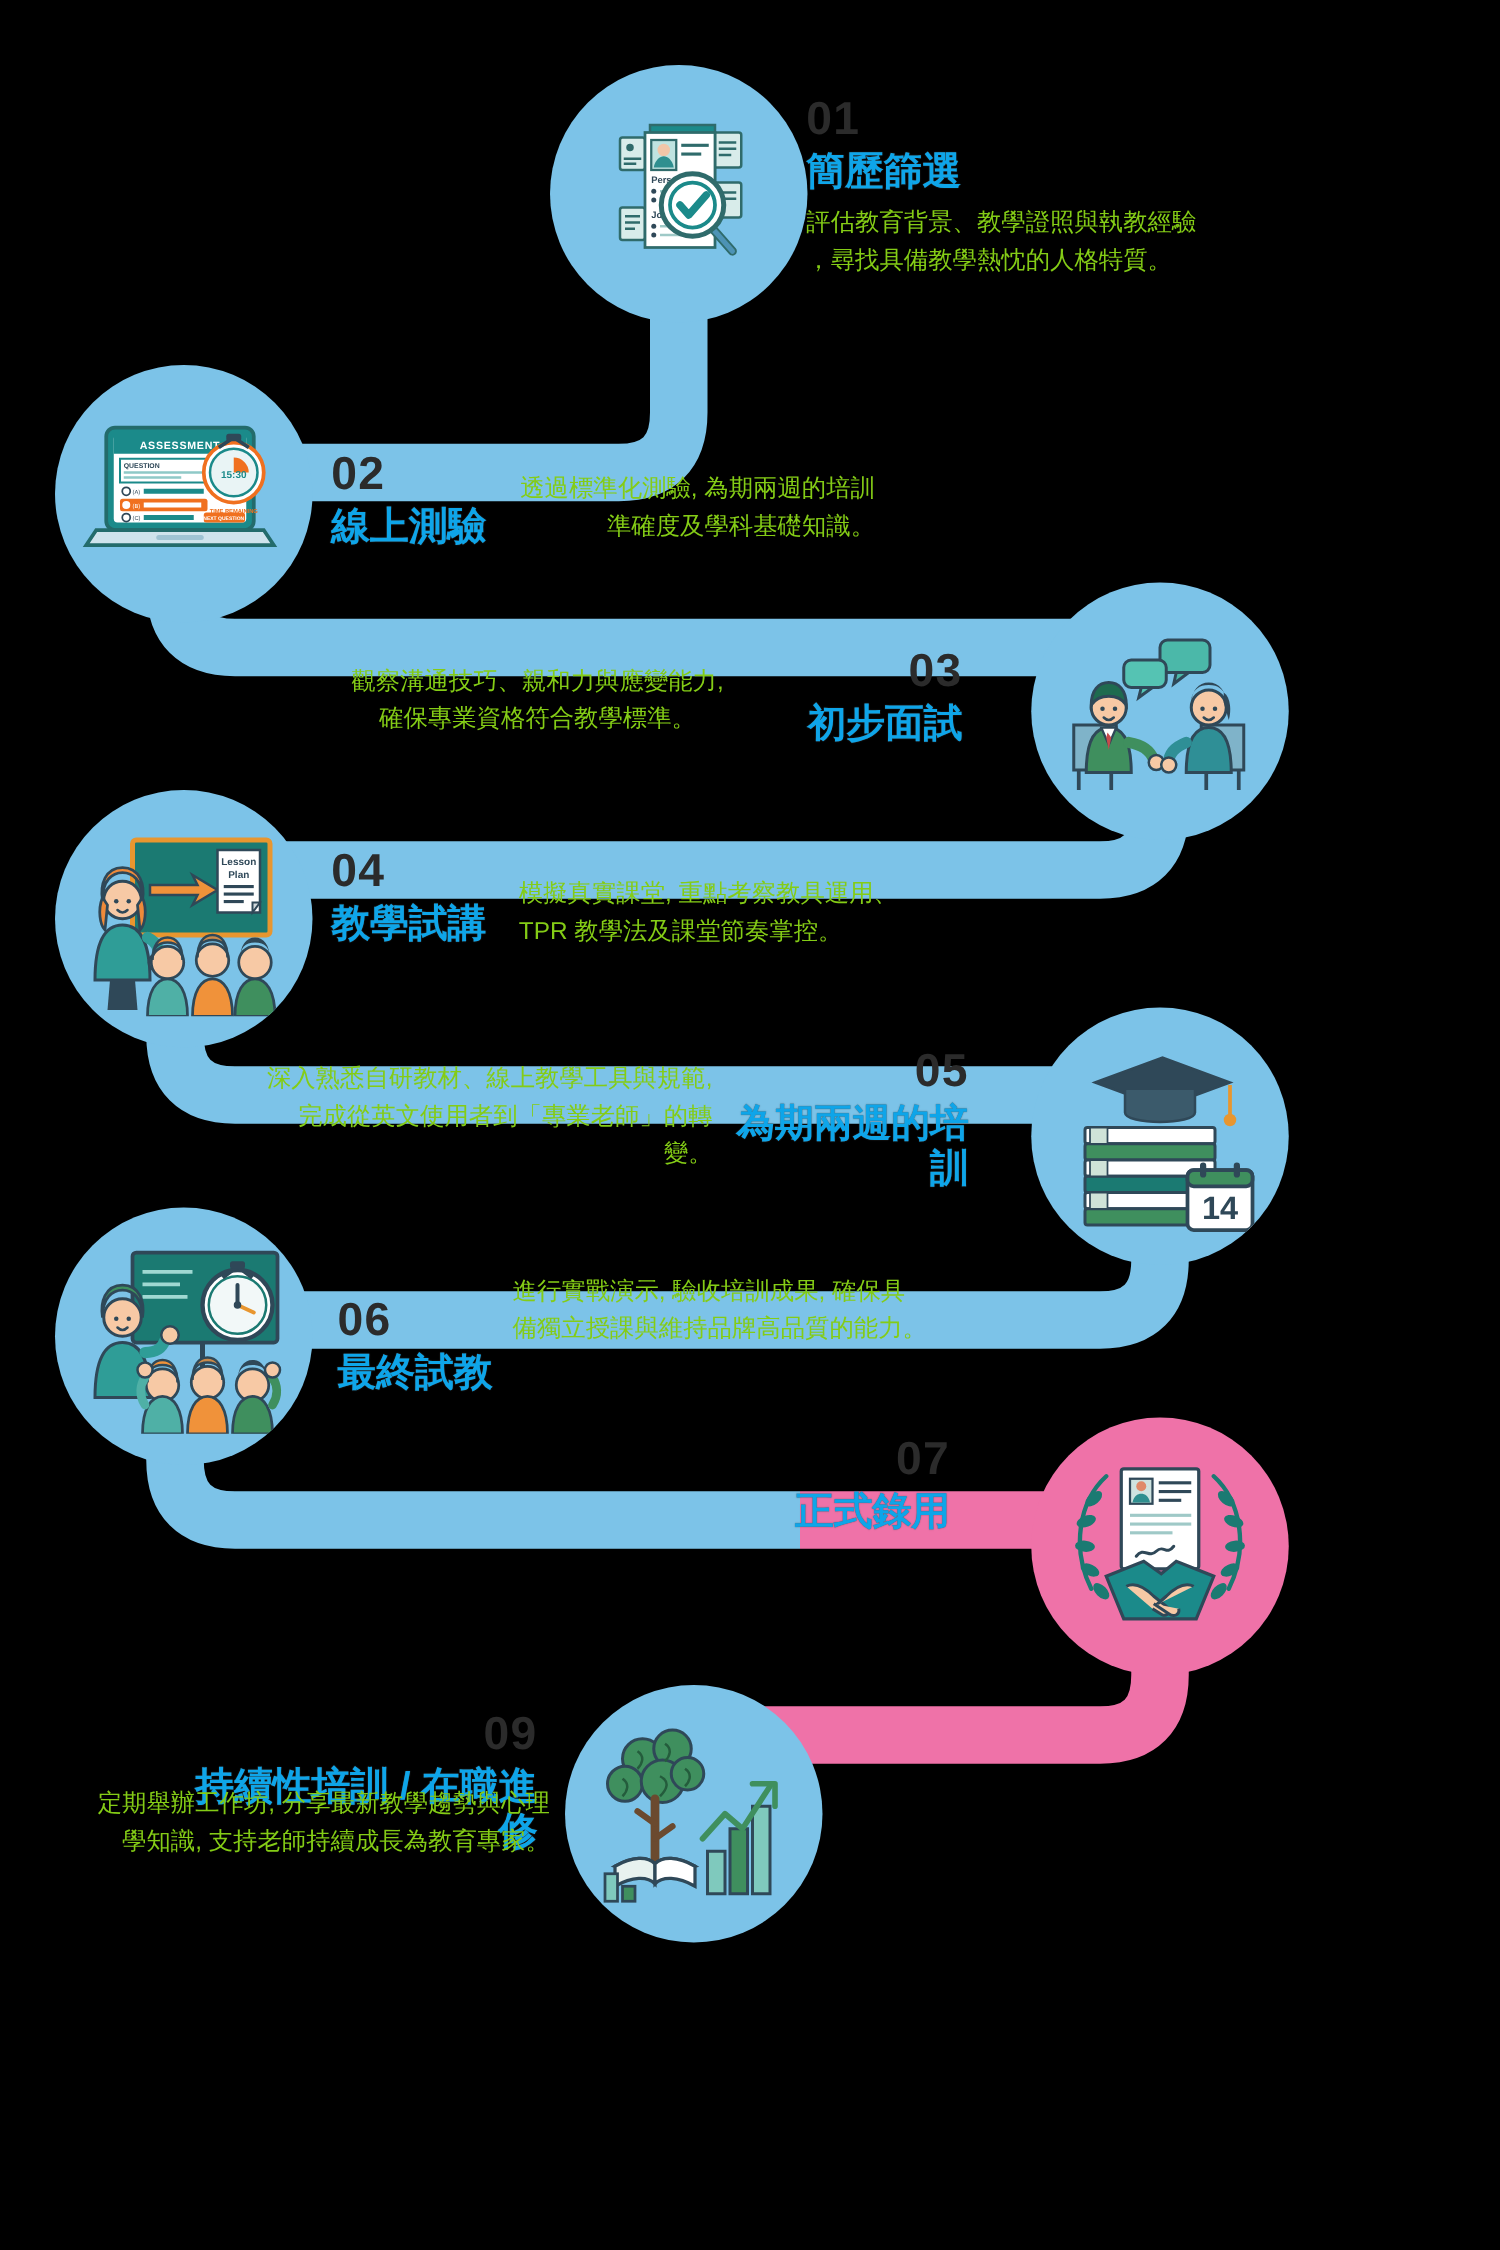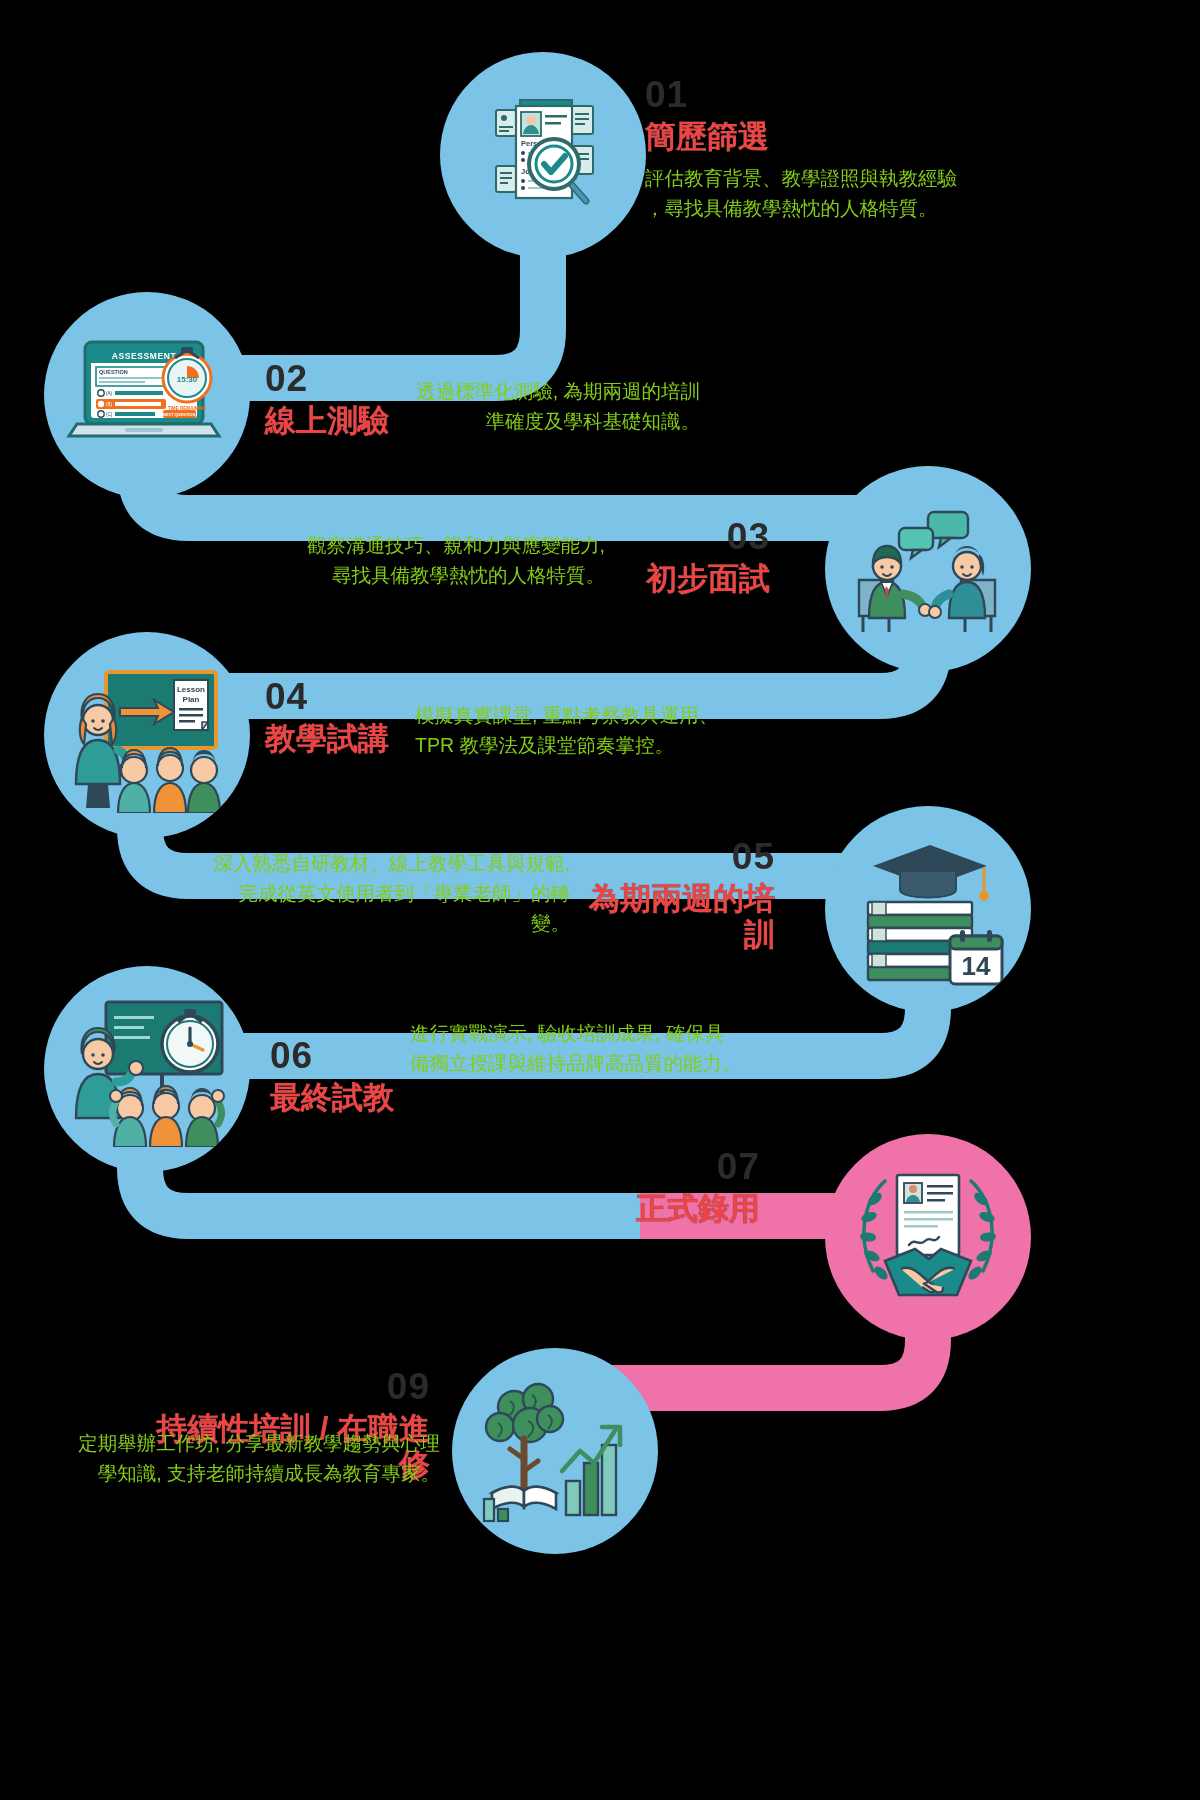--- a/index.html
+++ b/index.html
@@ -24,21 +24,21 @@
   .node svg{display:block;}
 
   
   .block{position:absolute;}
   .num{
     font-size:37px;font-weight:bold;letter-spacing:1px;
     color:#2b2b2b;line-height:1;
     -webkit-text-stroke:0px;
   }
   .ttl{
-    font-size:31px;font-weight:bold;color:#ef4444;
+    font-size:31px;font-weight:bold;color:#0ea5e9;
     line-height:1.15;margin-top:6px;
     text-shadow:0 0 1px #4a4a4a;
   }
   .desc{
     font-size:19.5px;color:#84cc16;line-height:1.55;font-weight:500;
   }
   .r-align{text-align:right;}
   .l-align{text-align:left;}
 </style>
 </head>
@@ -392,23 +392,23 @@
   </div>
   <div class="block r-align" style="left:360px;top:376px;width:340px;">
     <div class="desc">透過標準化測驗, 為期兩週的培訓</div>
     <div class="desc">準確度及學科基礎知識。</div>
   </div>
 
   <div class="block r-align" style="left:640px;top:518px;width:130px;text-align:right;">
     <div class="num">03</div>
     <div class="ttl">初步面試</div>
   </div>
-  <div class="block r-align" style="left:255px;top:530px;width:350px;">
+  <div class="block r-align" style="left:255px;top:530px;width:350px;text-align:center;">
     <div class="desc">觀察溝通技巧、親和力與應變能力,</div>
-    <div class="desc">尋找具備教學熱忱的人格特質。</div>
+    <div class="desc">確保專業資格符合教學標準。</div>
   </div>
 
   <div class="block l-align" style="left:265px;top:678px;width:140px;">
     <div class="num">04</div>
     <div class="ttl">教學試講</div>
   </div>
   <div class="block l-align" style="left:415px;top:700px;width:350px;">
     <div class="desc">模擬真實課堂, 重點考察教具運用、</div>
     <div class="desc">TPR 教學法及課堂節奏掌控。</div>
   </div>

